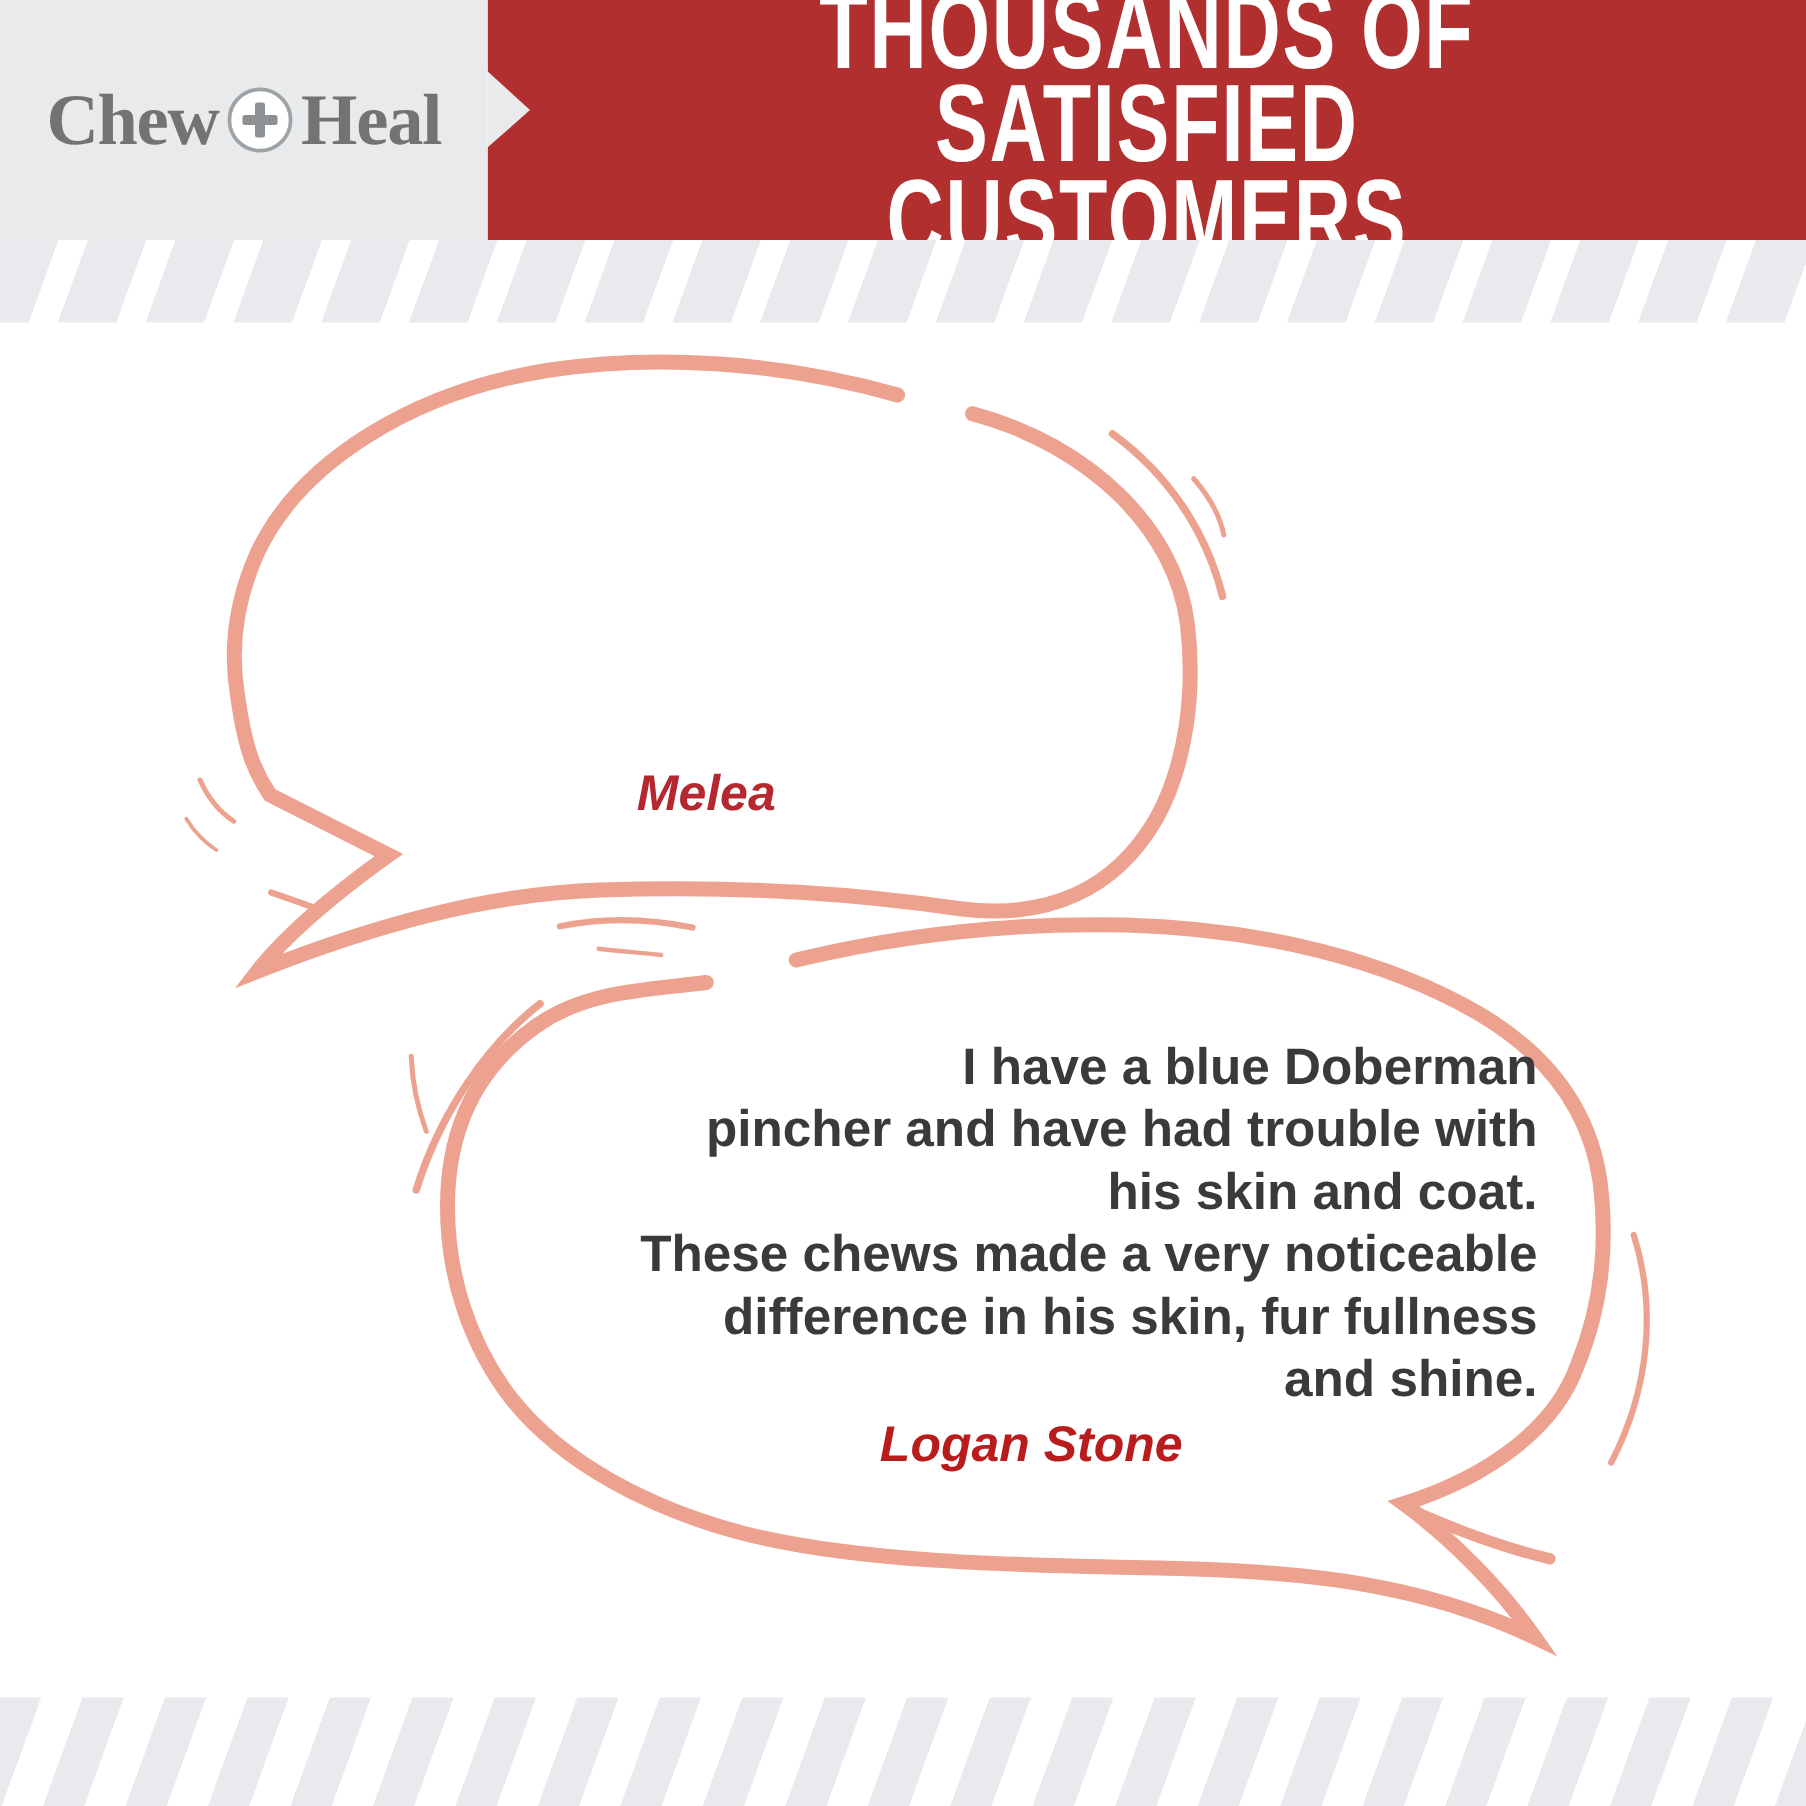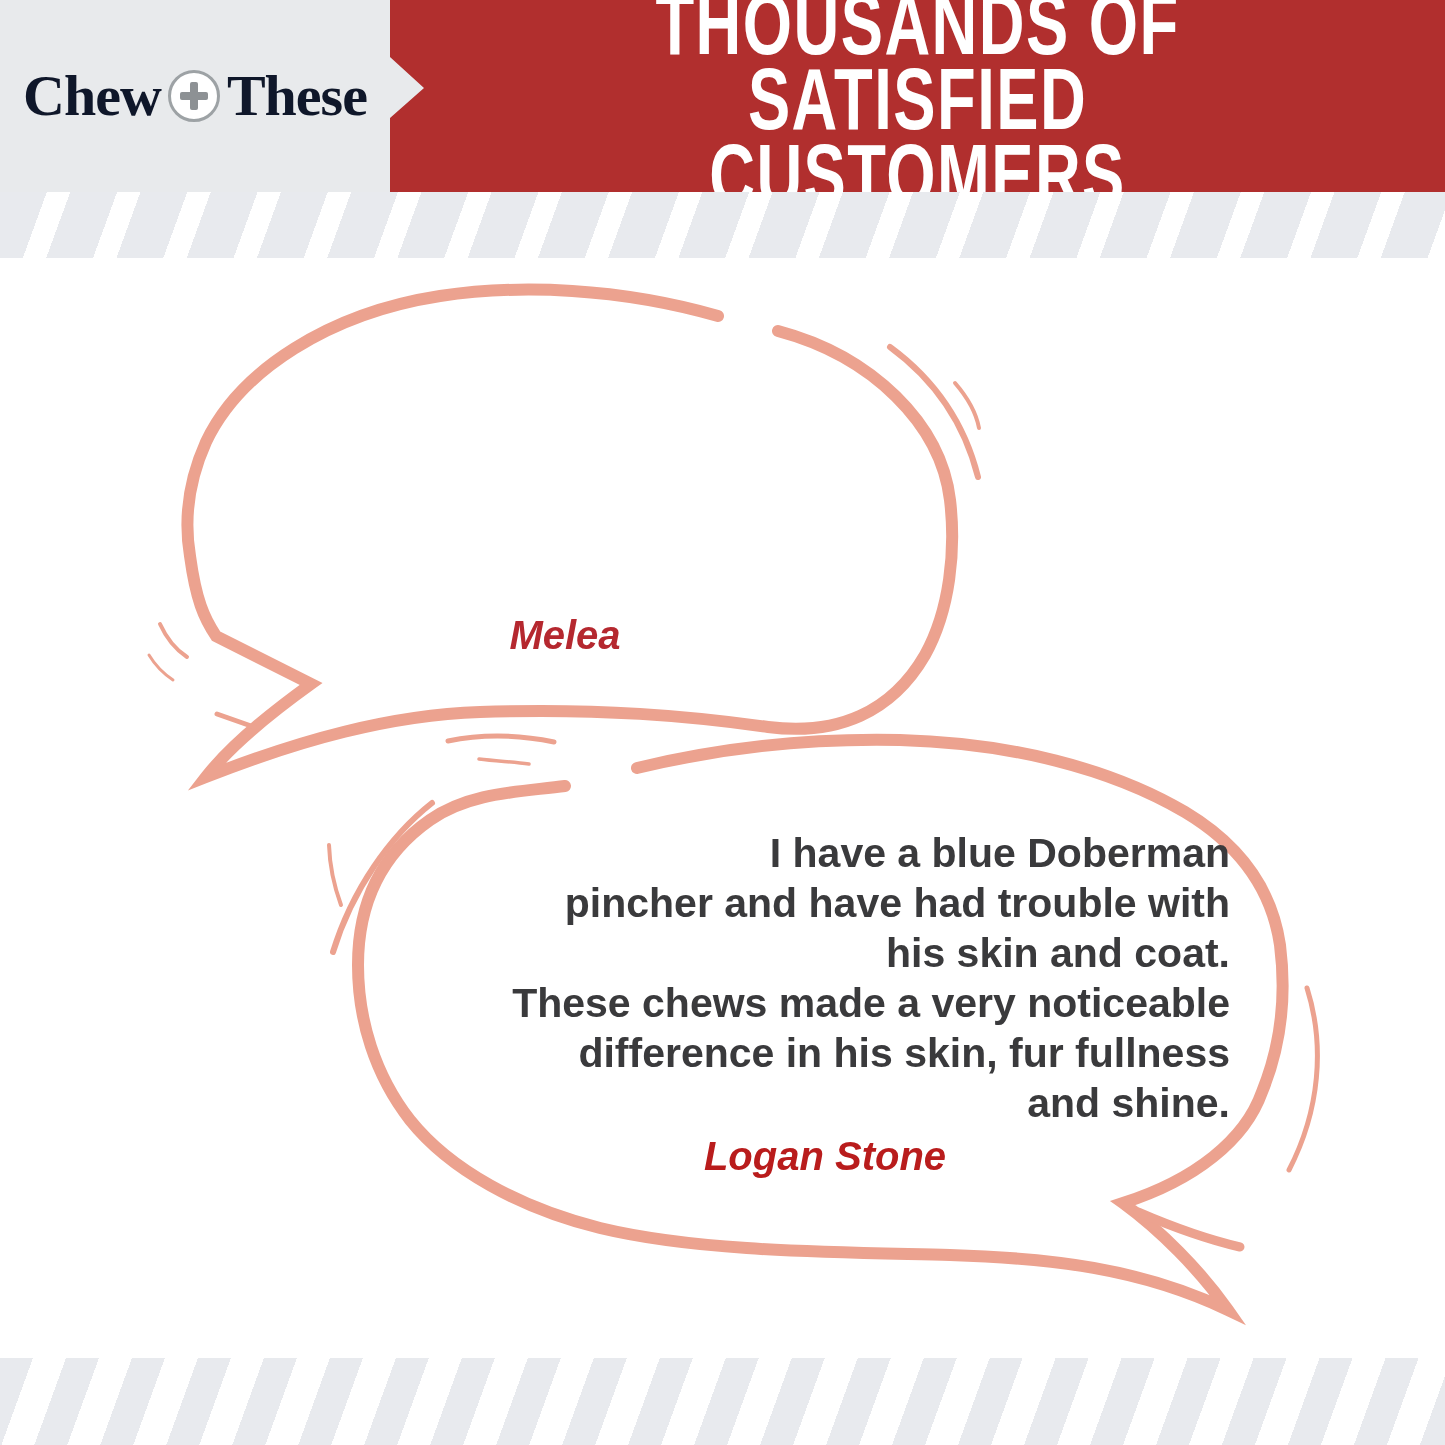--- a/index.html
+++ b/index.html
@@ -8,21 +8,21 @@
     font-family:"Liberation Sans",sans-serif;
   }
   
   #header{position:absolute;top:0;left:0;width:1445px;height:192px;display:flex;}
   #header-left{
     position:relative;width:390px;height:192px;background:#e8eaec;flex:0 0 auto;
     display:flex;align-items:center;justify-content:center;
   }
   #logo{display:flex;align-items:center;}
   .logo-word{
-    font-family:"Liberation Serif",serif;font-weight:700;font-size:58px;color:#0f172a;
+    font-family:"Liberation Serif",serif;font-weight:700;font-size:58px;color:#737373;
     letter-spacing:-1px;line-height:1;
   }
   .logo-plus-circle{
     position:relative;width:46px;height:46px;border:3px solid #9da2a5;border-radius:50%;
     background:#ffffff;margin:0 7px;flex:0 0 auto;
   }
   .logo-plus-circle .bar{position:absolute;background:#8d9194;border-radius:2px;}
   .logo-plus-circle .bar.h{left:9px;top:19px;width:28px;height:8px;}
   .logo-plus-circle .bar.v{left:19px;top:9px;width:8px;height:28px;}
   #header-right{
@@ -73,21 +73,21 @@
 <div id="page">
 
   <div id="header">
     <div id="header-left">
       <div id="logo">
         <span class="logo-word">Chew</span>
         <span class="logo-plus-circle">
           <span class="bar h"></span>
           <span class="bar v"></span>
         </span>
-        <span class="logo-word">These</span>
+        <span class="logo-word">Heal</span>
       </div>
     </div>
     <div id="header-right">
       <div id="banner-red">
         <div id="banner-title">THOUSANDS OF
 SATISFIED CUSTOMERS</div>
       </div>
     </div>
   </div>
 

